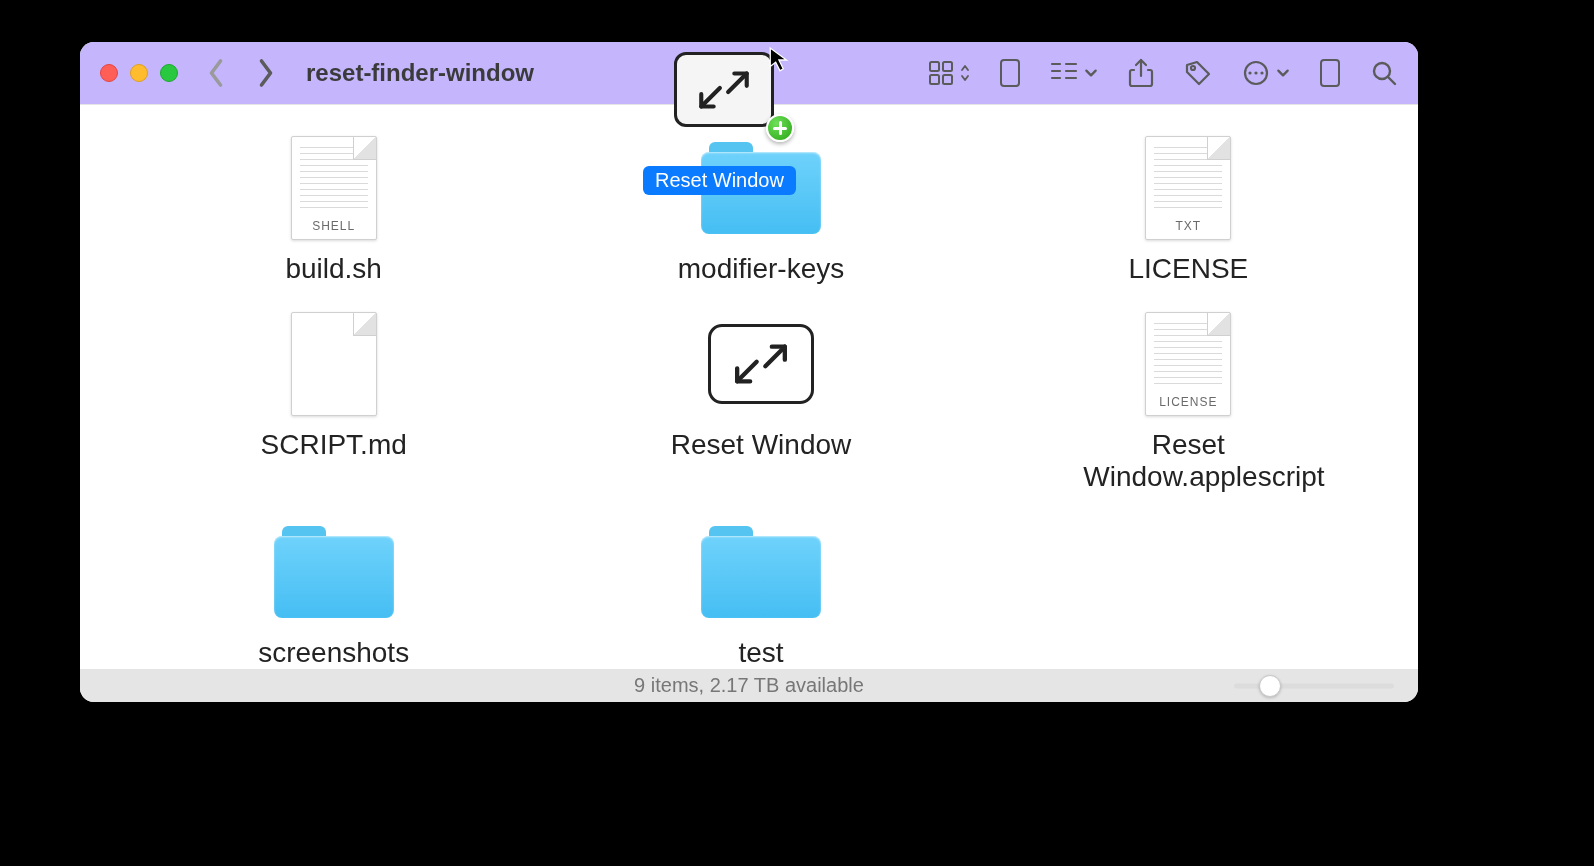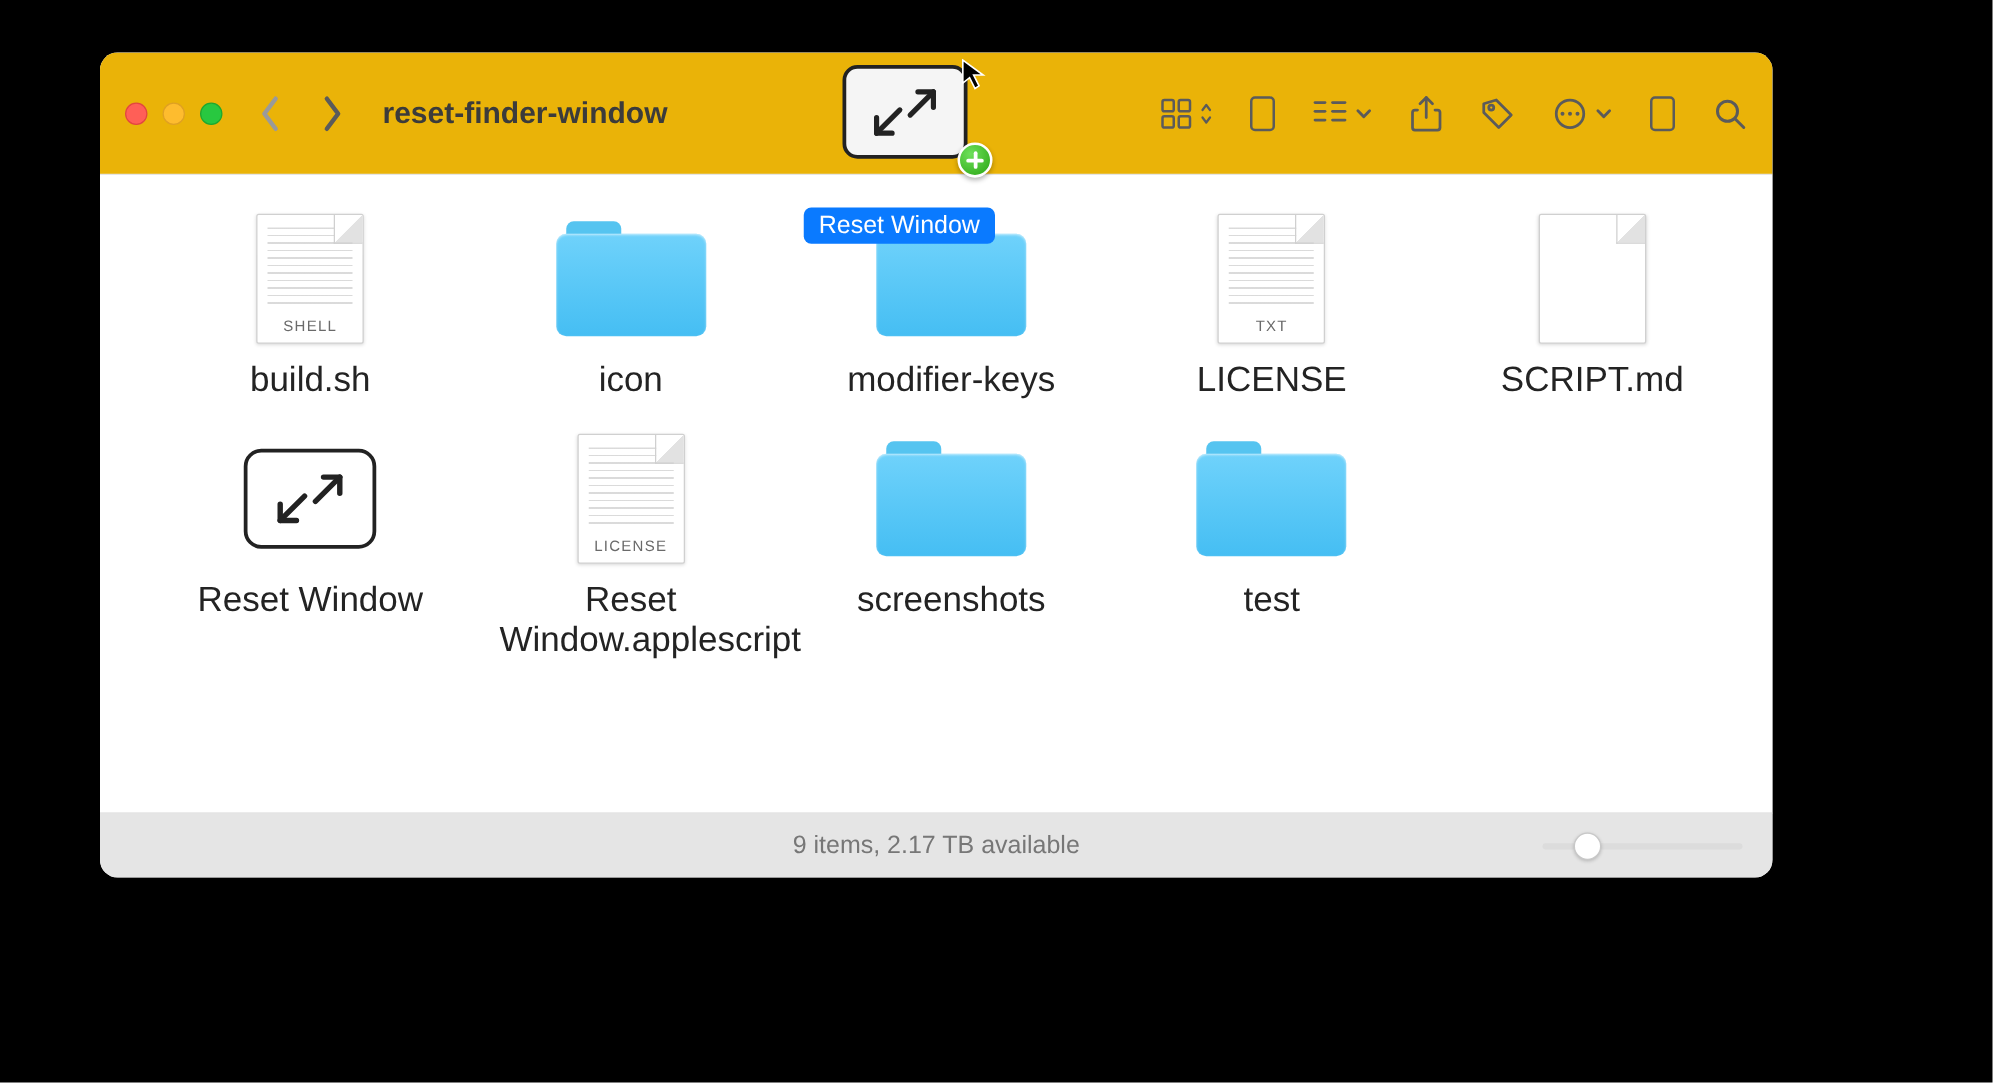--- a/index.html
+++ b/index.html
@@ -19,21 +19,21 @@
     height: 660px;
     background: #fff;
     border-radius: 14px;
     box-shadow: 0 30px 70px rgba(0,0,0,0.55);
     overflow: hidden;
     display: flex;
     flex-direction: column;
   }
   .titlebar {
     height: 98px;
-    background: #eab308;
+    background: #c4b5fd;
     border-bottom: 1px solid #e5e5e5;
     display: flex;
     align-items: center;
     padding: 0 20px;
     position: relative;
   }
   .traffic {
     display: flex;
     gap: 12px;
     margin-right: 28px;
@@ -114,21 +114,21 @@
   }
   .chev-down { width:14px;height:14px; }
 
   .content {
     flex: 1;
     background: #fff;
     padding: 28px 16px 0 40px;
   }
   .grid {
     display: grid;
-    grid-template-columns: repeat(5, 1fr);
+    grid-template-columns: repeat(3, 1fr);
     gap: 24px 0;
   }
   .item {
     display:flex;flex-direction:column;align-items:center;
     text-align:center;
   }
   .item .icon-box {
     width: 130px;
     height: 110px;
     display:flex;align-items:center;justify-content:center;
@@ -361,29 +361,20 @@
       <div class="item">
         <div class="icon-box">
           <div class="docfile">
               <div class="lines"></div>
               <div class="fbadge">SHELL</div>
             </div>
         </div>
         <div class="label">build.sh</div>
       </div>
 
-      <div class="item">
-        <div class="icon-box">
-          <div class="folder">
-              <div class="tab"></div>
-              <div class="body"></div>
-            </div>
-        </div>
-        <div class="label">icon</div>
-      </div>
 
       <div class="item">
         <div class="icon-box">
           <div class="folder">
               <div class="tab"></div>
               <div class="body"></div>
             </div>
         </div>
         <div class="label">modifier-keys</div>
       </div>

